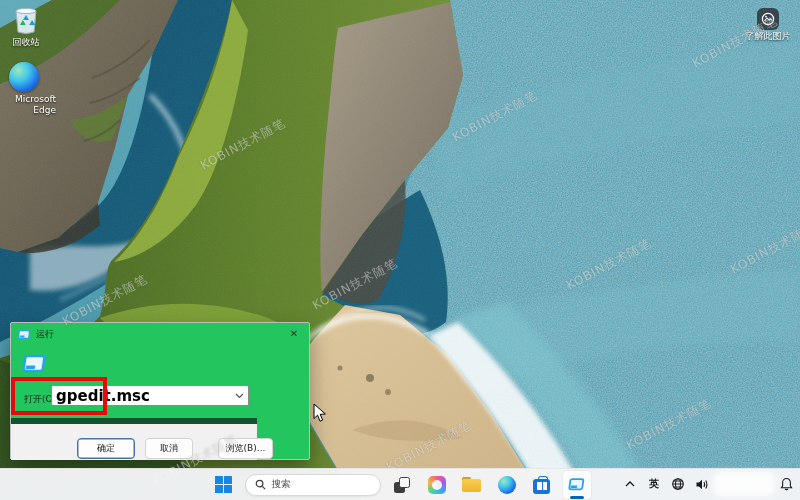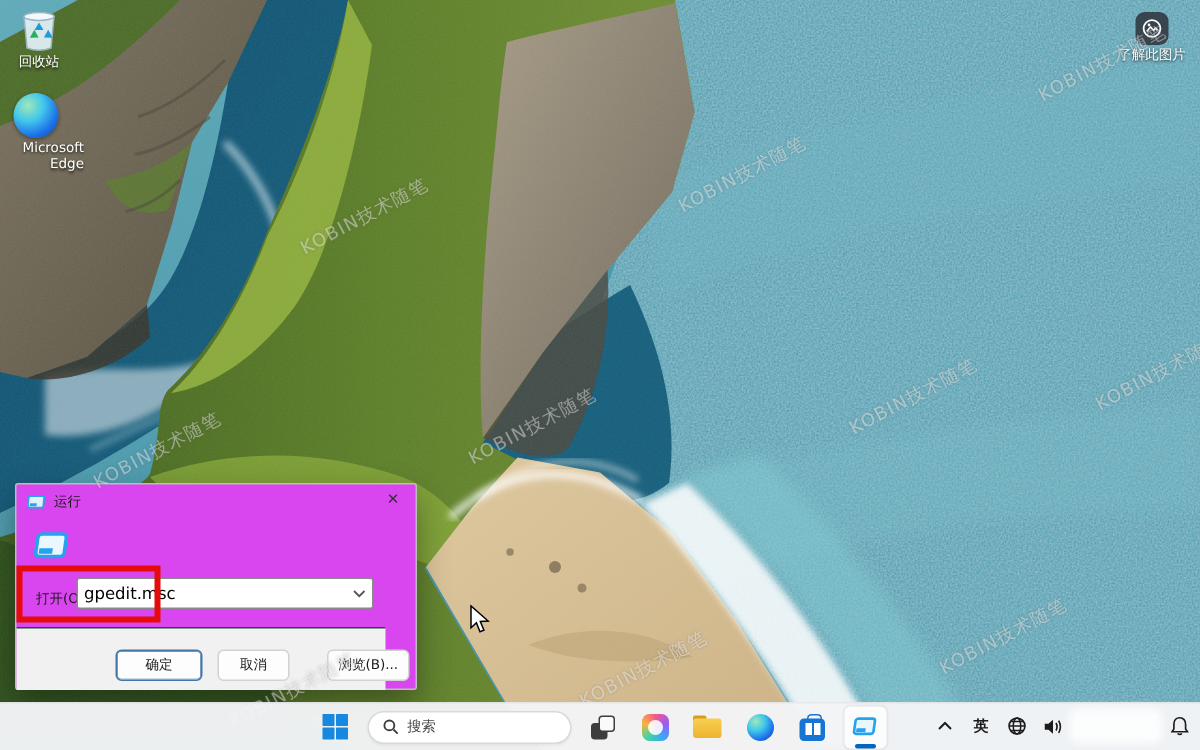--- a/index.html
+++ b/index.html
@@ -20,35 +20,35 @@
   #icon-edge { left:-8px; top:62px; }
   #icon-learn { right:700px;font-family:Liberation Mono, monospace; }
   .edge-circle { width:30px; height:30px; border-radius:50%;
     background:radial-gradient(circle at 32% 28%, #9fe8b8 0%, #41c7ec 35%, #1d71e8 68%, #0c3f96 100%);
     box-shadow:0 1px 3px rgba(0,0,0,.4); }
   #icon-learn { position:absolute; left:740px; top:8px; width:56px; }
   .learn-sq { width:22px; height:22px; border-radius:6px; background:rgba(40,40,46,.78);
     display:flex; align-items:center; justify-content:center; }
 
   
-  #run-dialog { position:absolute; left:10px; top:322px; width:268px; height:138px; z-index:30;
-    background:#d946ef; border:1px solid #bdbdbd; border-radius:2px;
+  #run-dialog { position:absolute; left:10px; top:322px; width:300px; height:138px; z-index:30;
+    background:#22c55e; border:1px solid #bdbdbd; border-radius:2px;
     box-shadow:0 10px 22px rgba(0,0,0,.35); font-size:9px; color:#1a1a1a; }
   .rd-titlebar { position:absolute; left:0; top:0; right:0; height:22px; display:flex; align-items:center; padding-left:7px; }
   .rd-title { margin-left:5px; font-size:9px; }
   .rd-close { position:absolute; right:0; top:0; width:30px; height:21px; display:flex; align-items:center;
     justify-content:center; font-size:10px; color:#333; cursor:default; }
   .rd-desc { position:absolute; left:38px; top:29px; width:200px; line-height:13px; font-size:9px; }
   .rd-runicon { position:absolute; left:11px; top:30px; }
   .rd-openlabel { position:absolute; left:13px; top:70px; font-size:9px; }
   .rd-input { position:absolute; left:40px; top:62px; width:198px; height:21px; background:#fff;
     border:1px solid #8a8a8a; border-radius:2px; display:flex; align-items:center; padding:0 4px; }
-  .rd-input .val { flex:1; font-size:11px; color:#000; }
+  .rd-input .val { flex:1; font-size:15px; color:#000;font-weight:bold; }
   .rd-footer { position:absolute; left:0; top:95px; width:246px; height:42px; background:#f1f1f1;
-    border-top:1px solid #14532d; }
+    border-top:6px solid #14532d; }
   .rd-btn { position:absolute; top:14px; height:21px; background:#fdfdfd; border:1px solid #d2d2d2;
     border-radius:4px; font-size:9px; color:#1a1a1a; display:flex; align-items:center; justify-content:center;
     font-family:inherit; }
   #btn-ok { left:66px; width:58px; border-color:#4676a8; box-shadow:0 0 0 .5px #4676a8 inset; }
   #btn-cancel { left:134px; width:48px; }
   #btn-browse { left:207px; width:55px; }
   .red-box { position:absolute; left:0px; top:54px; width:96px; height:38px; border:4px solid #e60b0b; z-index:5; }
 
   
   #taskbar { position:absolute; left:0; bottom:0; width:800px; height:32px; background:rgba(243,244,246,.97);

